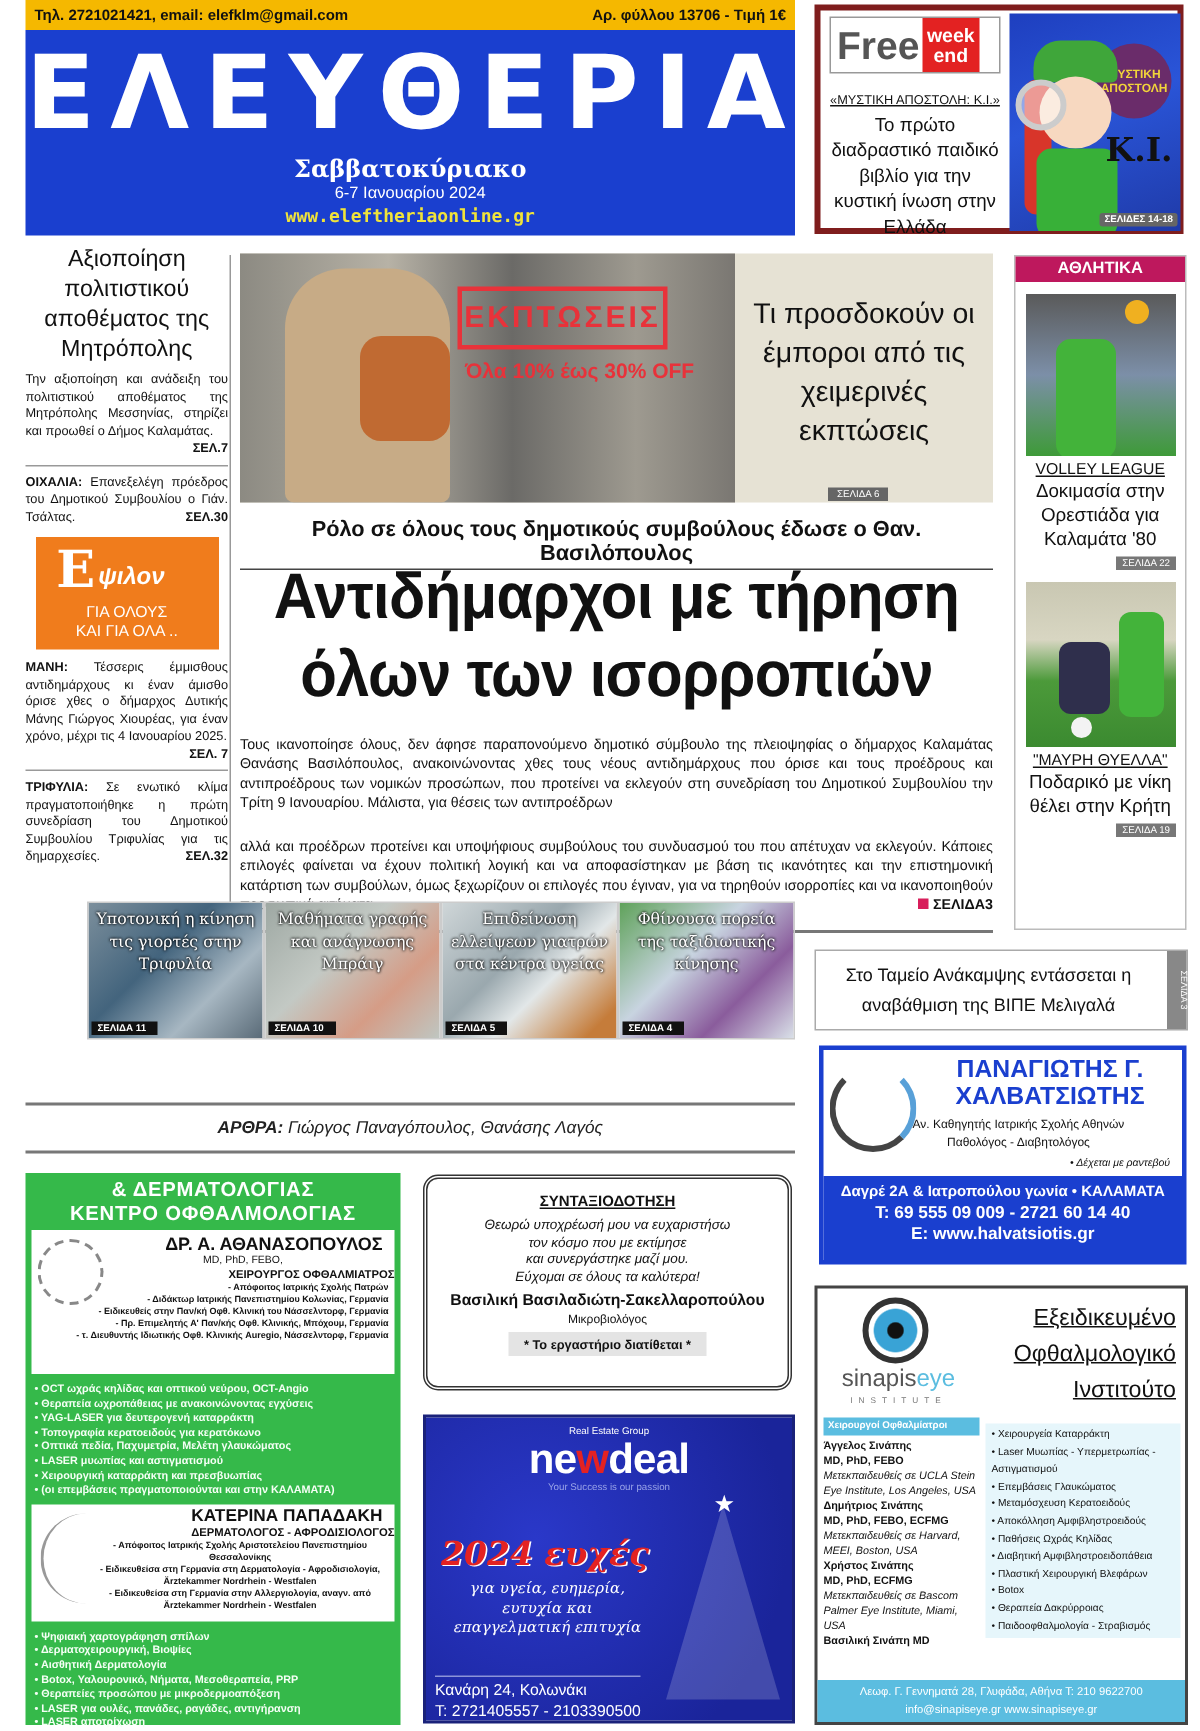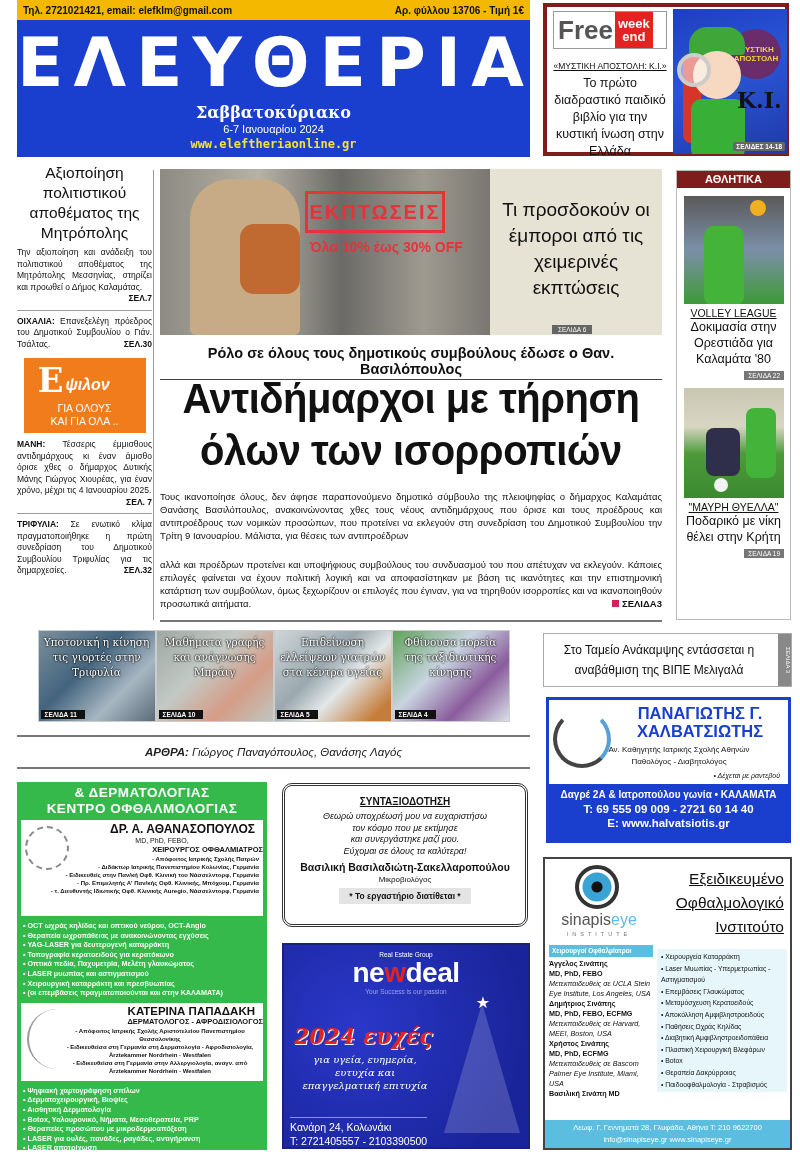--- a/index.html
+++ b/index.html
@@ -59,35 +59,35 @@
   #headline { left: 160px; top: 372px; width: 502px; font-size: 43px; font-weight: bold; text-align: center; line-height: 52px; letter-spacing: -0.5px; font-family: "Liberation Sans", sans-serif; transform: scaleX(0.93); transform-origin: center; }
   #body { left: 160px; top: 490px; width: 502px; display: flex; gap: 8px; font-size: 9.5px; line-height: 13px; text-align: justify; flex-direction: column; }
   #body .col { flex: 1; }
   #body .divider { width: 1px; background: #999; }
   #body .selida { float: right; font-weight: bold; color: #111; }
   #body .selida::before { content: ""; display: inline-block; width: 7px; height: 7px; background: #d81e5b; margin-right: 3px; }
   #body-rule { left: 160px; top: 620px; width: 502px; height: 2px; background: #777; }
 
   
   #sports { left: 676px; top: 170px; width: 115px; height: 450px; border: 1px solid #bbb; }
-  #sports .hdr { background: #7f1d1d; color: #fff; font-weight: bold; font-size: 11px; text-align: center; height: 17px; line-height: 17px; }
+  #sports .hdr { background: #be185d; color: #fff; font-weight: bold; font-size: 11px; text-align: center; height: 17px; line-height: 17px; }
   .sp-img { width: 100px; height: 108px; margin: 8px auto 0; position: relative; overflow: hidden; }
   .sp-img.v1 { background: linear-gradient(180deg, #5a5a5a 0%, #7c8fa8 50%, #3e9a38 100%); }
   .sp-img.v1 .ball { position:absolute; right: 18px; top: 4px; width: 16px; height: 16px; border-radius: 50%; background: #f0b020; }
   .sp-img.v1 .pl { position:absolute; left: 20px; top: 30px; width: 40px; height: 80px; background: #43b33a; border-radius: 10px; }
   .sp-img.v2 { background: linear-gradient(180deg, #c9c7b2 0%, #d8d6c2 35%, #4c9a3a 60%, #3b8a30 100%); height: 110px; }
   .sp-img.v2 .pl1 { position:absolute; left: 22px; top: 40px; width: 34px; height: 48px; background: #2f2f4c; border-radius: 8px; }
   .sp-img.v2 .pl2 { position:absolute; left: 62px; top: 20px; width: 30px; height: 70px; background: #43b33a; border-radius: 8px; }
   .sp-img.v2 .ball { position:absolute; left: 30px; top: 90px; width: 14px; height: 14px; border-radius: 50%; background: #f3f3f3; }
   .sp-kicker { font-size: 10.5px; text-align: center; text-decoration: underline; margin-top: 3px; }
   .sp-title { font-size: 12.5px; text-align: center; line-height: 16px; }
   .sp-page { background: #777; color: #fff; font-size: 6.5px; padding: 1px 4px; float: right; margin: 4px 6px 0 0; }
 
   
-  #thumbs { left: 17px; top: 630px; width: 513px; height: 92px; display: flex; justify-content: center; }
+  #thumbs { left: 17px; top: 601px; width: 513px; height: 92px; display: flex; justify-content: flex-end; }
   .thumb { width: 118px; height: 92px; position: relative; overflow: hidden; border: 1px solid #ccc; }
   .thumb .cap { position: absolute; left: 4px; right: 4px; top: 4px; color: #fff; font-size: 10.5px; text-align: center; line-height: 15px; text-shadow: 0 0 2px #000, 0 0 2px #000; font-family: "DejaVu Serif", serif; }
   .thumb .pg { position: absolute; left: 2px; bottom: 2px; background: #111; color: #fff; font-size: 6.5px; padding: 1px 8px 1px 4px; font-weight: bold; }
   .t1 { background: linear-gradient(135deg, #7c8f9c, #43647d 40%, #a7b7c2 70%, #5a6b78); }
   .t2 { background: linear-gradient(135deg, #9ea8a3, #c3c9c4 40%, #d59c86 70%, #bfc6c1); }
   .t3 { background: linear-gradient(135deg, #cfd6d8, #9aa8ae 40%, #e2e7e8 60%, #c57c3a 90%); }
   .t4 { background: linear-gradient(135deg, #5fa25a, #c8d4e0 40%, #8a5c9c 70%, #d9e0e8); }
 
   #arthra { left: 17px; top: 735px; width: 513px; height: 34px; border-top: 2px solid #777; border-bottom: 2px solid #777; font-size: 11.5px; font-style: italic; text-align: center; line-height: 30px; color: #222; }
   #arthra b { font-weight: bold; }

